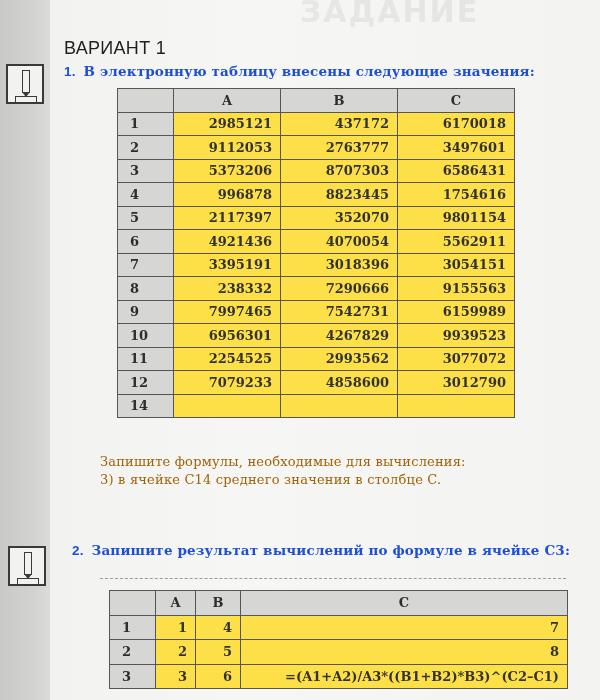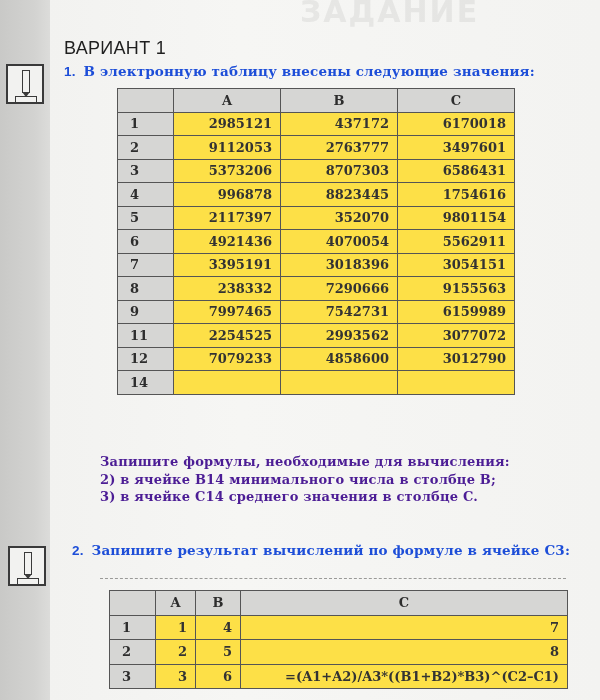--- a/index.html
+++ b/index.html
@@ -68,21 +68,21 @@
   table.sheet td.val { background: #fde047; text-align: right; }
 
   #sheet1 { left: 117px; top: 88px; width: 397px; font-size: 13px; }
   #sheet1 tr { height: 23.5px; }
 
   #sheet2 { left: 109px; top: 590px; width: 458px; font-size: 13px; }
   #sheet2 tr { height: 24.5px; }
 
   .instructions {
     position: absolute; left: 100px; top: 453px;
-    font-size: 13px; font-weight: bold; line-height: 17.5px; color: #4c1d95;
+    font-size: 13px; font-weight: normal; line-height: 17.5px; color: #a16207;
     letter-spacing: 0.2px;
   }
   .instructions div { white-space: nowrap; }
 
   .answer-line {
     position: absolute; left: 100px; top: 578px; width: 466px; height: 0;
     border-top: 1.5px dashed #9a9a98;
   }
 </style>
 </head>
@@ -168,20 +168,26 @@
         <td class="val">7290666</td>
         <td class="val">9155563</td>
       </tr>
       <tr>
         <td class="rowhead">9</td>
         <td class="val">7997465</td>
         <td class="val">7542731</td>
         <td class="val">6159989</td>
       </tr>
       <tr>
+        <td class="rowhead">10</td>
+        <td class="val">6956301</td>
+        <td class="val">4267829</td>
+        <td class="val">9939523</td>
+      </tr>
+      <tr>
         <td class="rowhead">11</td>
         <td class="val">2254525</td>
         <td class="val">2993562</td>
         <td class="val">3077072</td>
       </tr>
       <tr>
         <td class="rowhead">12</td>
         <td class="val">7079233</td>
         <td class="val">4858600</td>
         <td class="val">3012790</td>
@@ -190,21 +196,20 @@
         <td class="rowhead">14</td>
         <td class="val"></td>
         <td class="val"></td>
         <td class="val"></td>
       </tr>
     </tbody>
 </table>
 
 <div class="instructions">
   <div>Запишите формулы, необходимые для вычисления:</div>
-  <div>2) в ячейке B14 минимального числа в столбце B;</div>
   <div>3) в ячейке C14 среднего значения в столбце C.</div>
 </div>
 
 <div class="pencil-icon" style="left:8px; top:546px;">
   <div class="shaft"></div>
   <div class="tip"></div>
   <div class="base"></div>
 </div>
 
 <div class="task" style="left:72px; top:542px;">

